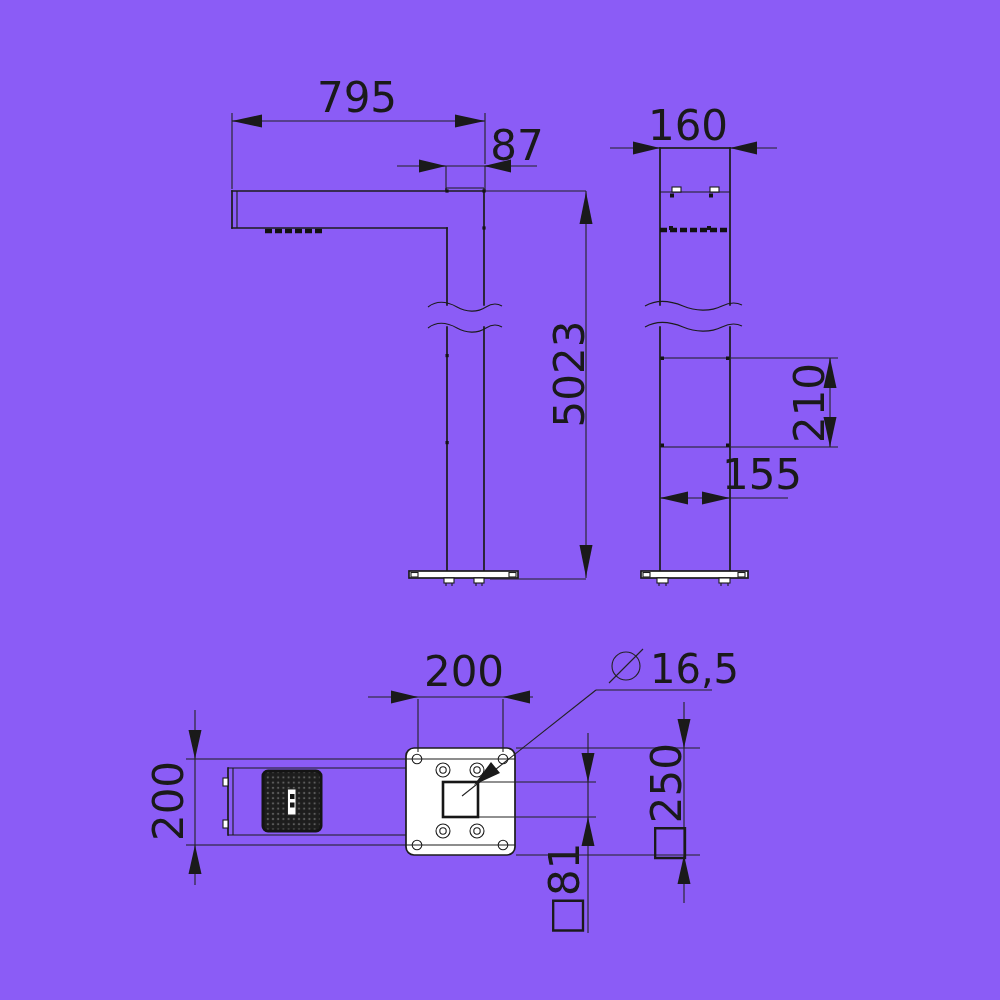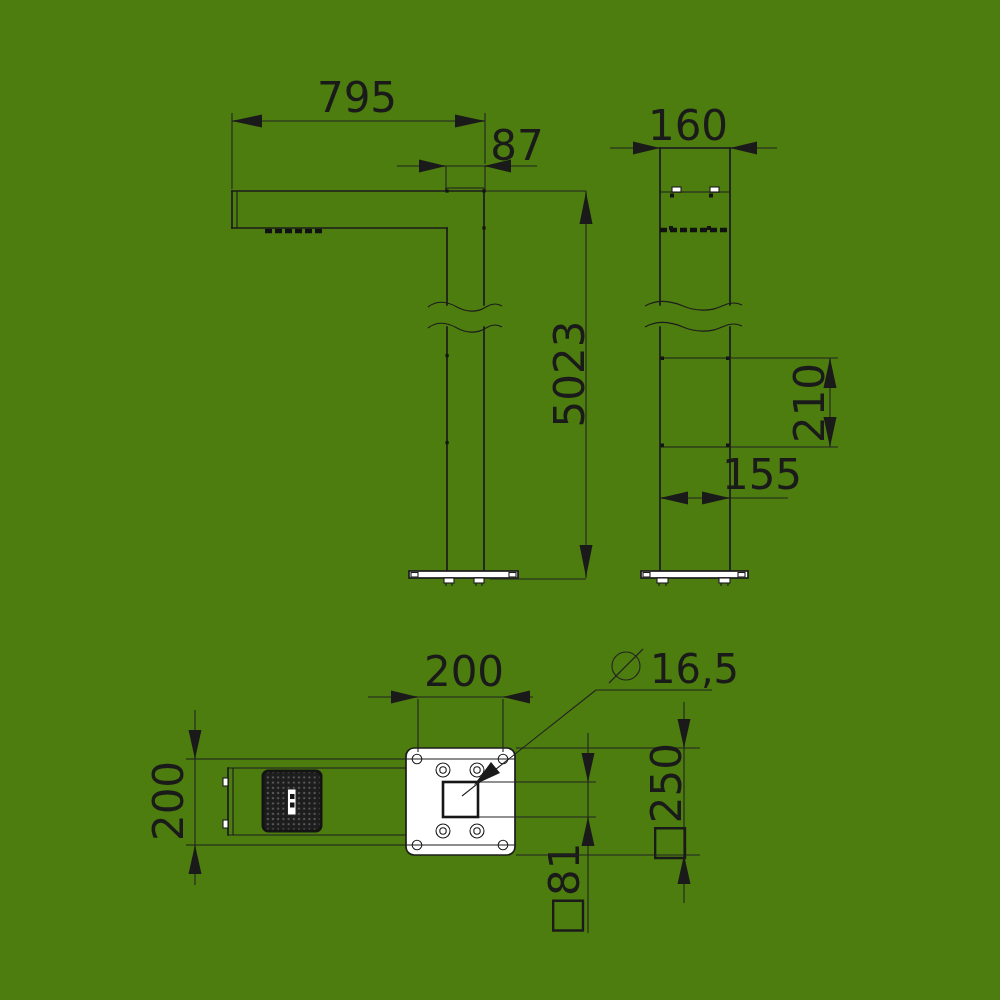--- a/index.html
+++ b/index.html
@@ -1,16 +1,16 @@
 <!DOCTYPE html>
 <html><head>
 <meta charset="utf-8">
 <style>
   html,body{margin:0;padding:0;background:#ffffff;}
-  .sheet{width:1000px;height:1000px;position:relative;background:#4d7c0f;overflow:hidden;}
+  .sheet{width:1000px;height:1000px;position:relative;background:#8b5cf6;overflow:hidden;}
   svg{display:block;}
   .obj{stroke:#1c1c1c;stroke-width:1.7;fill:none;stroke-linecap:square;}
   .objthin{stroke:#1c1c1c;stroke-width:1.1;fill:none;}
   .dashthick{stroke:#111;stroke-width:4.5;fill:none;stroke-dasharray:7 3;}
   .dim{stroke:#232323;stroke-width:1.1;fill:none;}
   .arrow{fill:#1a1a1a;stroke:none;}
   .dot{fill:#141414;stroke:none;}
   .wfill{fill:#ffffff;}
   .lbl{font-family:"DejaVu Sans","Liberation Sans",sans-serif;font-size:42px;fill:#1a1a1a;}
   .lblsm{font-family:"DejaVu Sans","Liberation Sans",sans-serif;font-size:40px;fill:#1a1a1a;}

